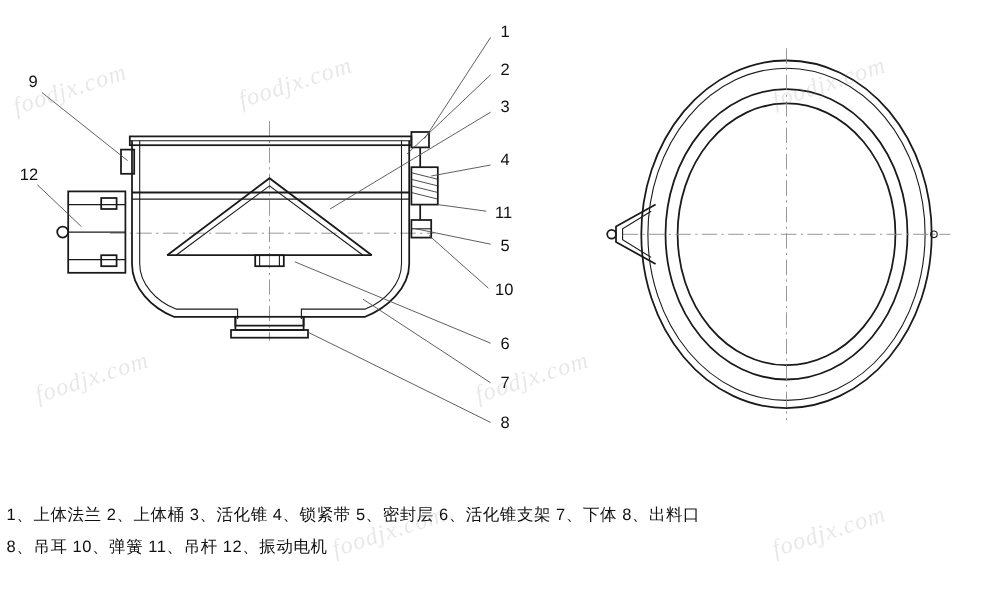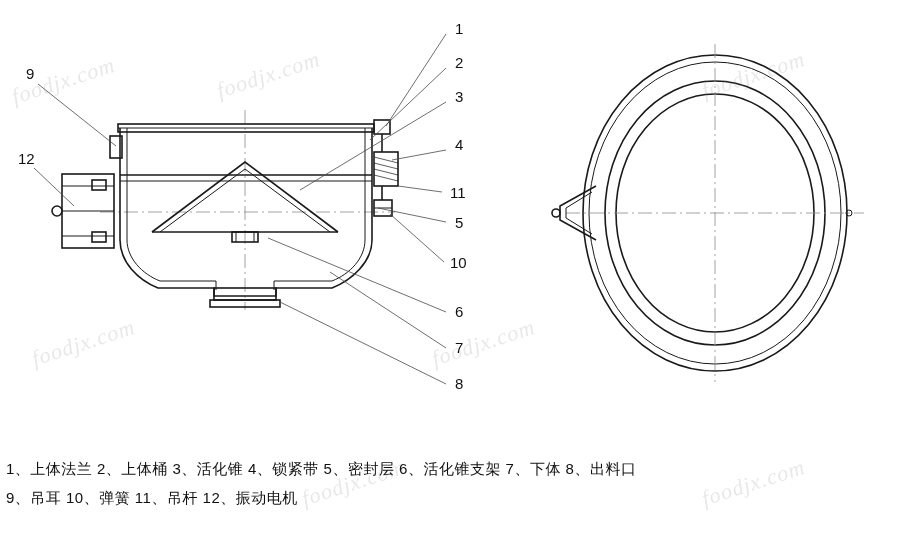--- a/index.html
+++ b/index.html
@@ -179,16 +179,16 @@
   <div class="wm" style="left:10px;  top:68px;">foodjx.com</div>
   <div class="wm" style="left:215px; top:62px;">foodjx.com</div>
   <div class="wm" style="left:700px; top:62px;">foodjx.com</div>
   <div class="wm" style="left:30px;  top:330px;">foodjx.com</div>
   <div class="wm" style="left:430px; top:330px;">foodjx.com</div>
   <div class="wm" style="left:700px; top:470px;">foodjx.com</div>
   <div class="wm" style="left:300px; top:470px;">foodjx.com</div>
 
   <div class="legend">
     <div class="legend-line">1、上体法兰  2、上体桶  3、活化锥  4、锁紧带  5、密封层  6、活化锥支架  7、下体  8、出料口</div>
-    <div class="legend-line">9、吊耳  10、弹簧  11、吊杆  12、振动电机</div>
+    <div class="legend-line">8、吊耳  10、弹簧  11、吊杆  12、振动电机</div>
   </div>
 
 </div>
 
 </body></html>

